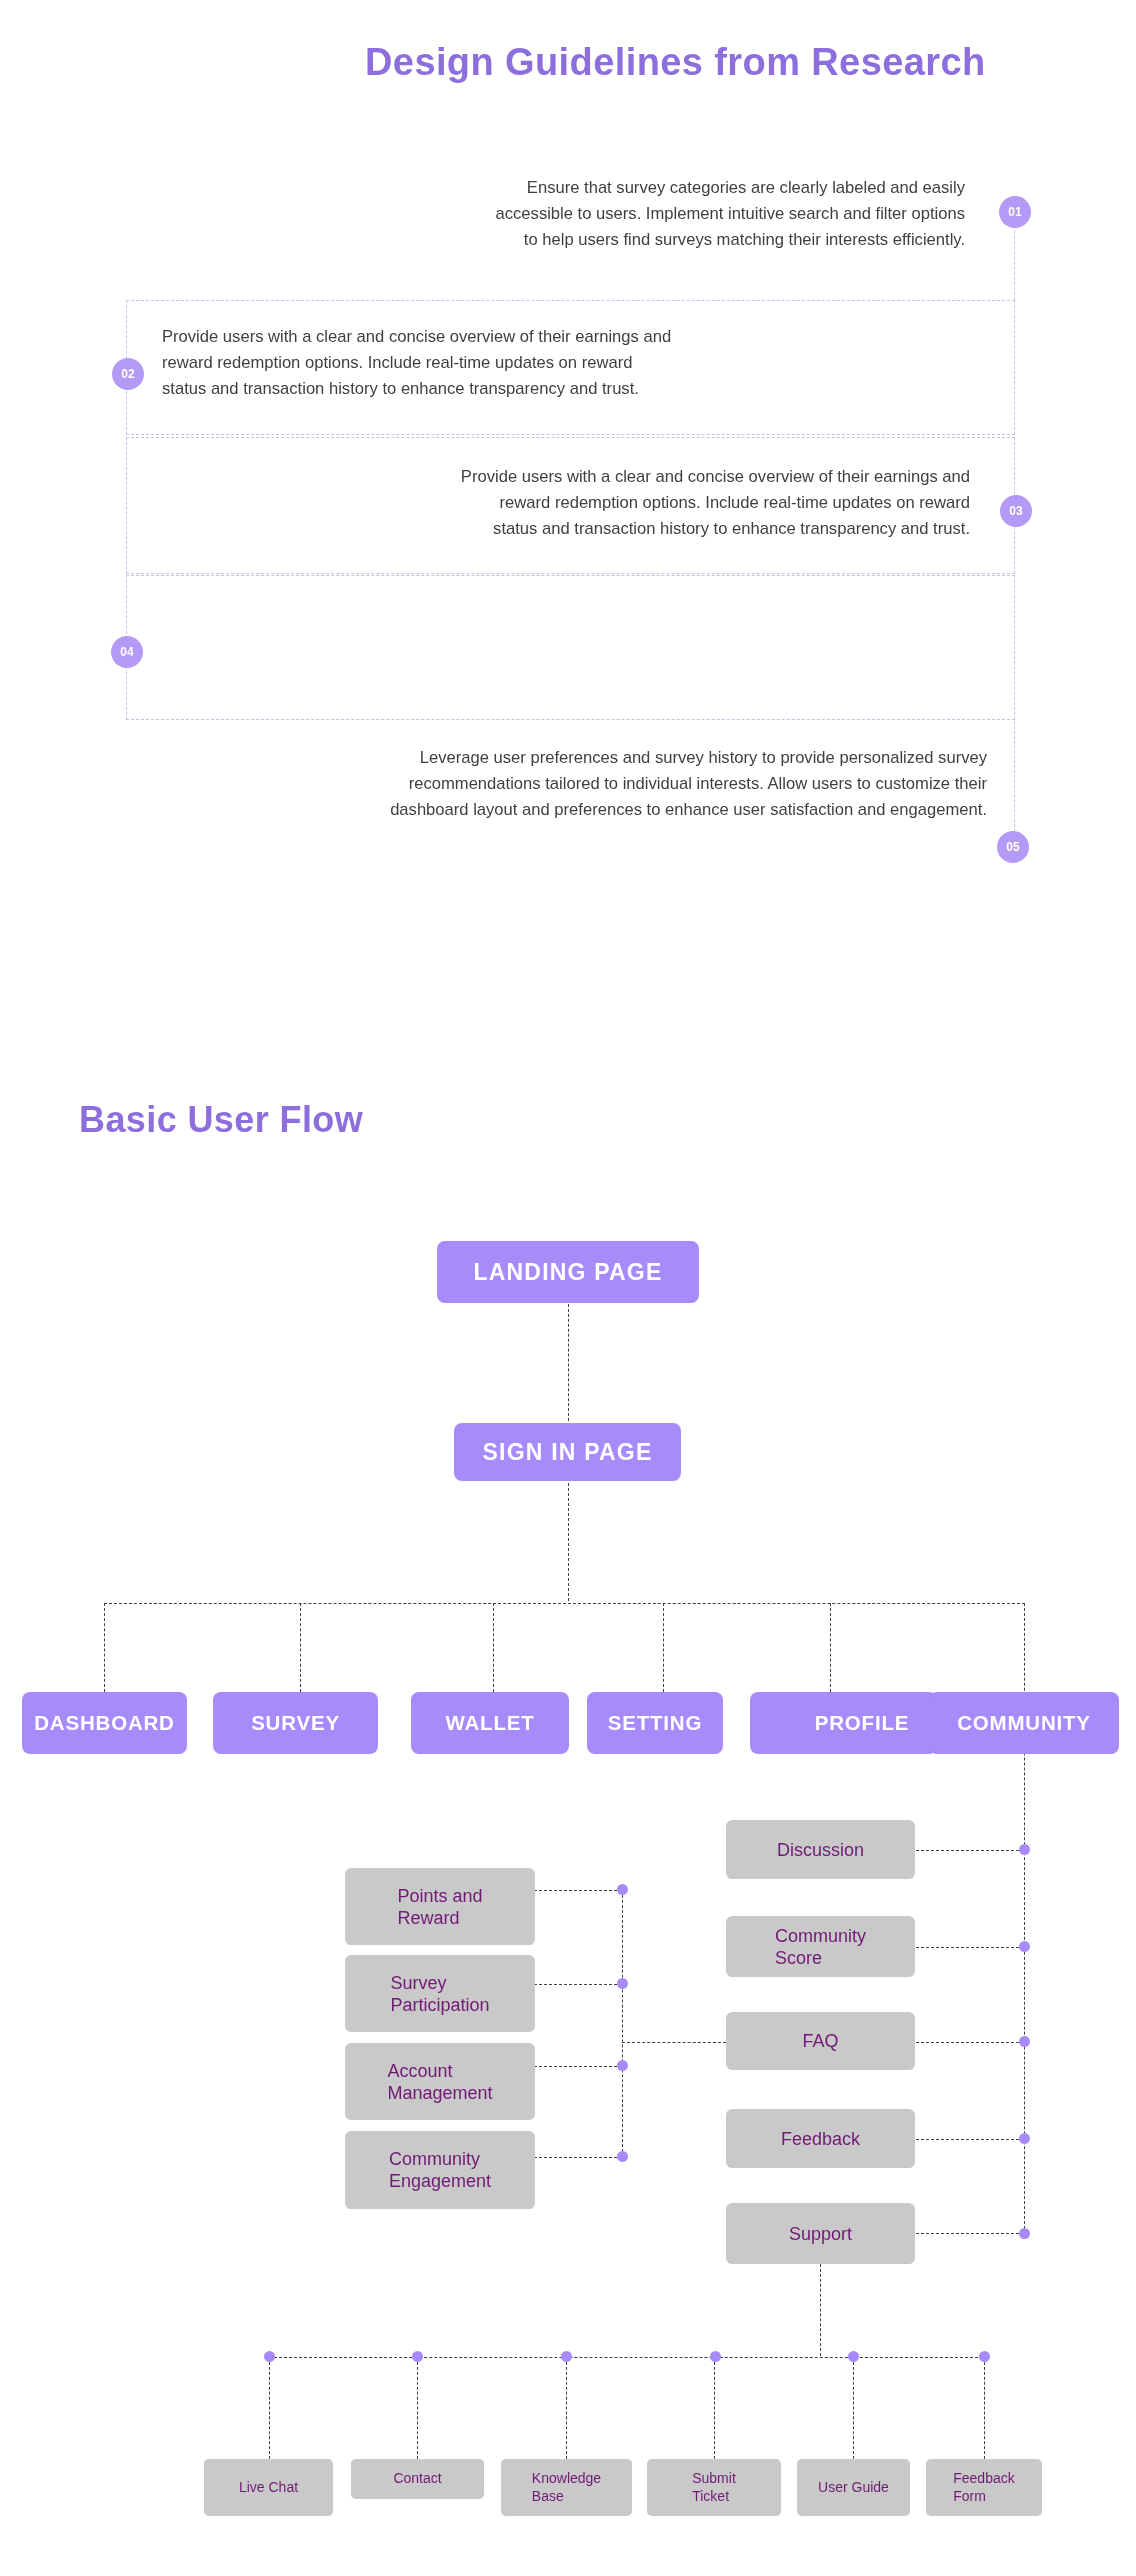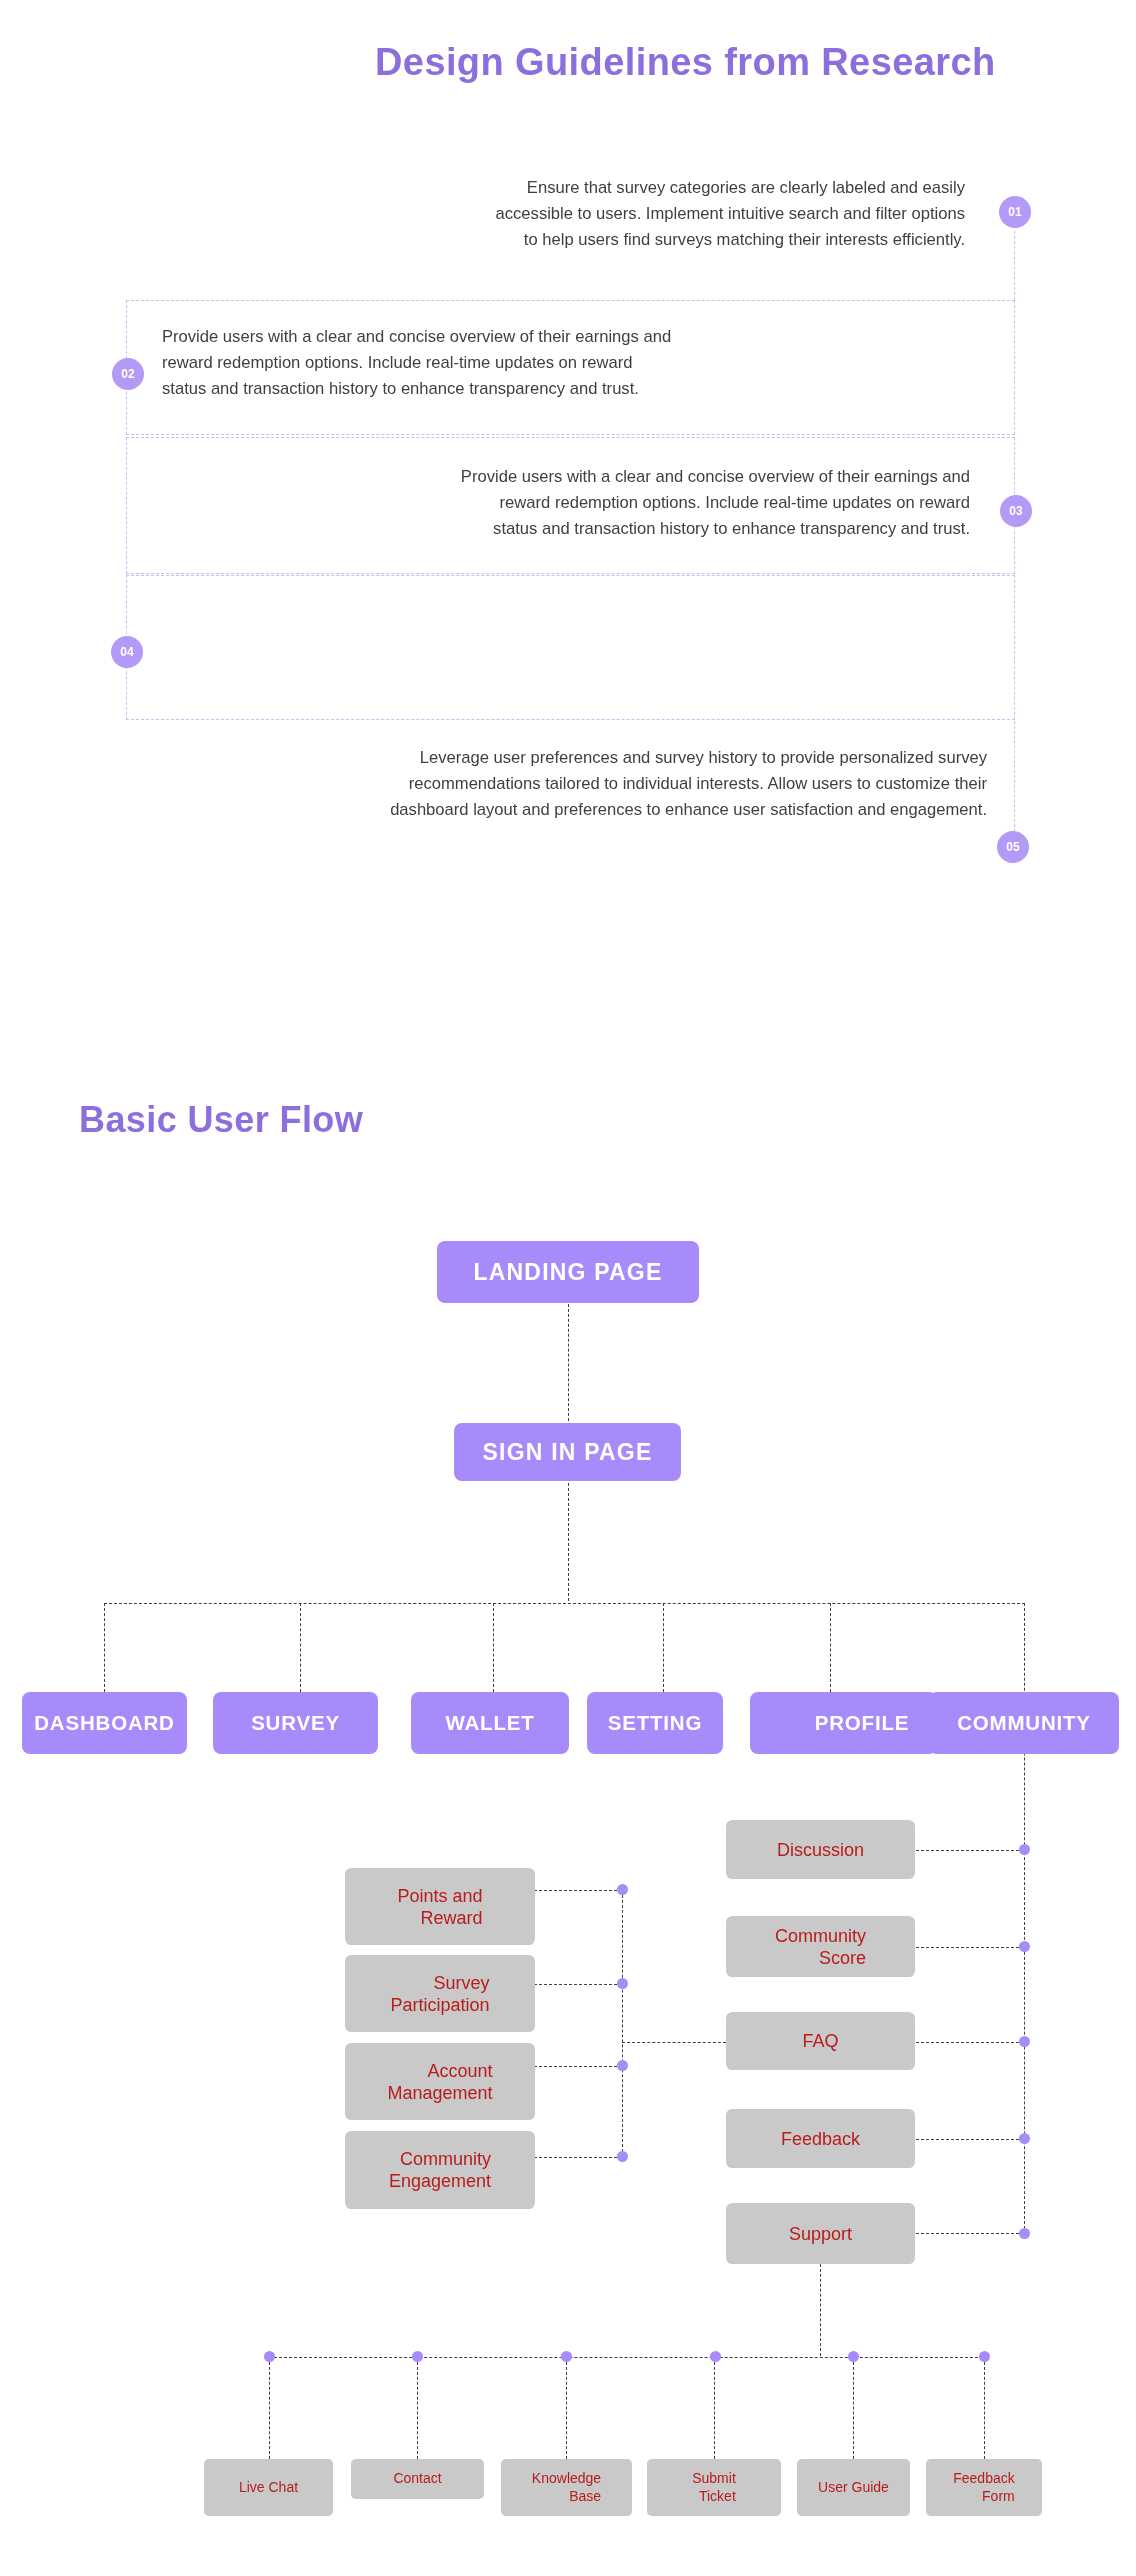--- a/index.html
+++ b/index.html
@@ -11,32 +11,32 @@
   .num{position:absolute;width:32px;height:32px;border-radius:50%;background:#b49af7;color:#ffffff;
        font-size:12px;font-weight:700;display:flex;align-items:center;justify-content:center;z-index:3;}
   .drect{position:absolute;border:1.6px dashed #cbbdf0;z-index:0;}
   .gv{position:absolute;width:0;border-left:1.6px dashed #cbbdf0;z-index:0;}
   .v{position:absolute;width:0;border-left:1.6px dashed #3f3f3f;z-index:1;}
   .h{position:absolute;height:0;border-top:1.6px dashed #3f3f3f;z-index:1;}
   .pbox{position:absolute;background:#a78bfa;border-radius:8px;color:#ffffff;font-weight:600;
         display:flex;align-items:center;justify-content:center;letter-spacing:0.8px;z-index:2;}
   .pbox.big{font-size:23px;letter-spacing:1.2px;}
   .pbox.nav{font-size:20.5px;}
-  .gbox{position:absolute;background:#c9c9c9;border-radius:6.3px;color:#b91c1c;font-weight:400;
-        display:flex;align-items:center;justify-content:center;text-align:right;white-space:pre-line;
+  .gbox{position:absolute;background:#c9c9c9;border-radius:6.3px;color:#701a75;font-weight:400;
+        display:flex;align-items:center;justify-content:center;text-align:left;white-space:pre-line;
         font-size:18px;line-height:22px;z-index:2;}
   .gbox.small{font-size:14px;line-height:17.4px;border-radius:4.7px;}
   .dot{position:absolute;width:11px;height:11px;border-radius:50%;background:#a78bfa;z-index:3;}
 </style>
 </head>
 <body>
 
 <div id="canvas">
 
-  <div class="h1" style="left:375px;top:41px;font-size:38px;">Design Guidelines from Research</div>
+  <div class="h1" style="left:365px;top:41px;font-size:38px;">Design Guidelines from Research</div>
 
   <div class="gv" style="left:1014px;top:231px;height:69px;"></div>
   <div class="drect" style="left:126px;top:300px;width:887px;height:133px;"></div>
   <div class="drect" style="left:126px;top:437px;width:887px;height:135px;"></div>
   <div class="drect" style="left:126px;top:575px;width:887px;height:143px;"></div>
   <div class="gv" style="left:1014px;top:721px;height:111px;"></div>
 
   <div class="para right" style="left:428px;top:175px;width:537px;">Ensure that survey categories are clearly labeled and easily
 accessible to users. Implement intuitive search and filter options
 to help users find surveys matching their interests efficiently.</div>

